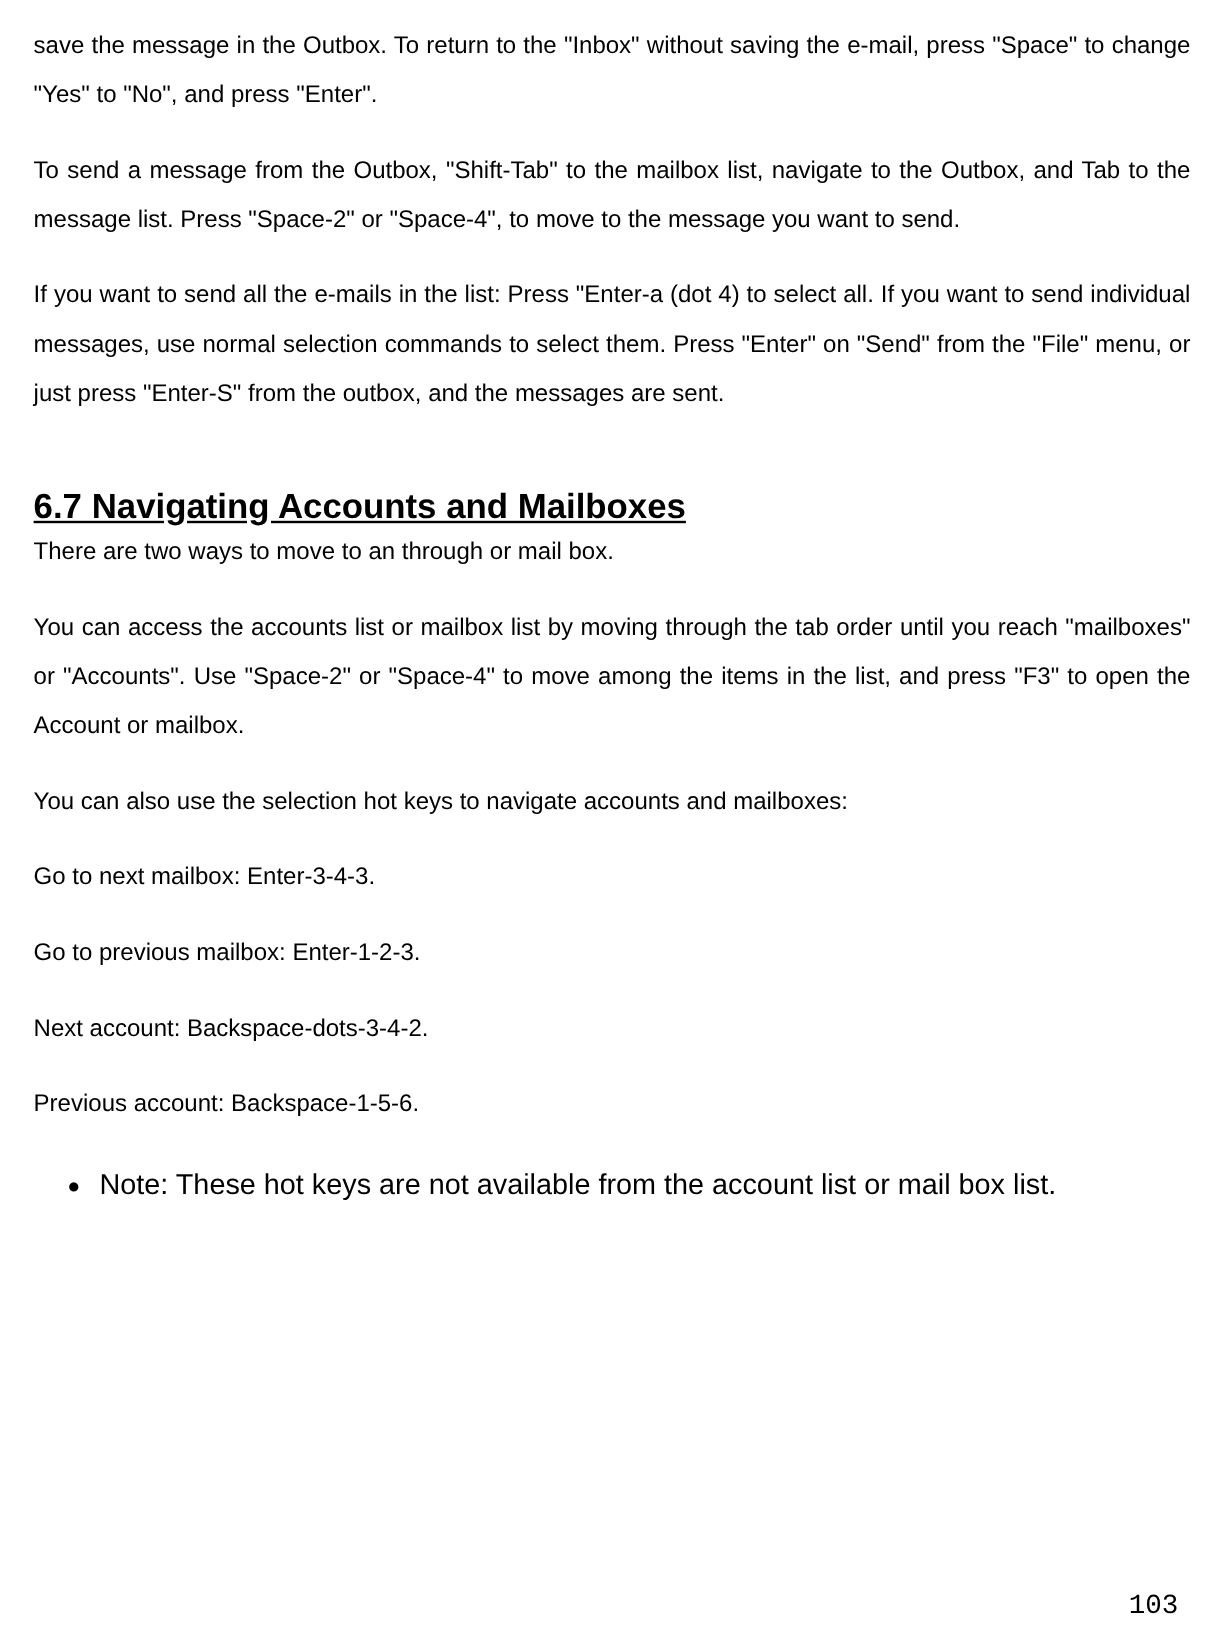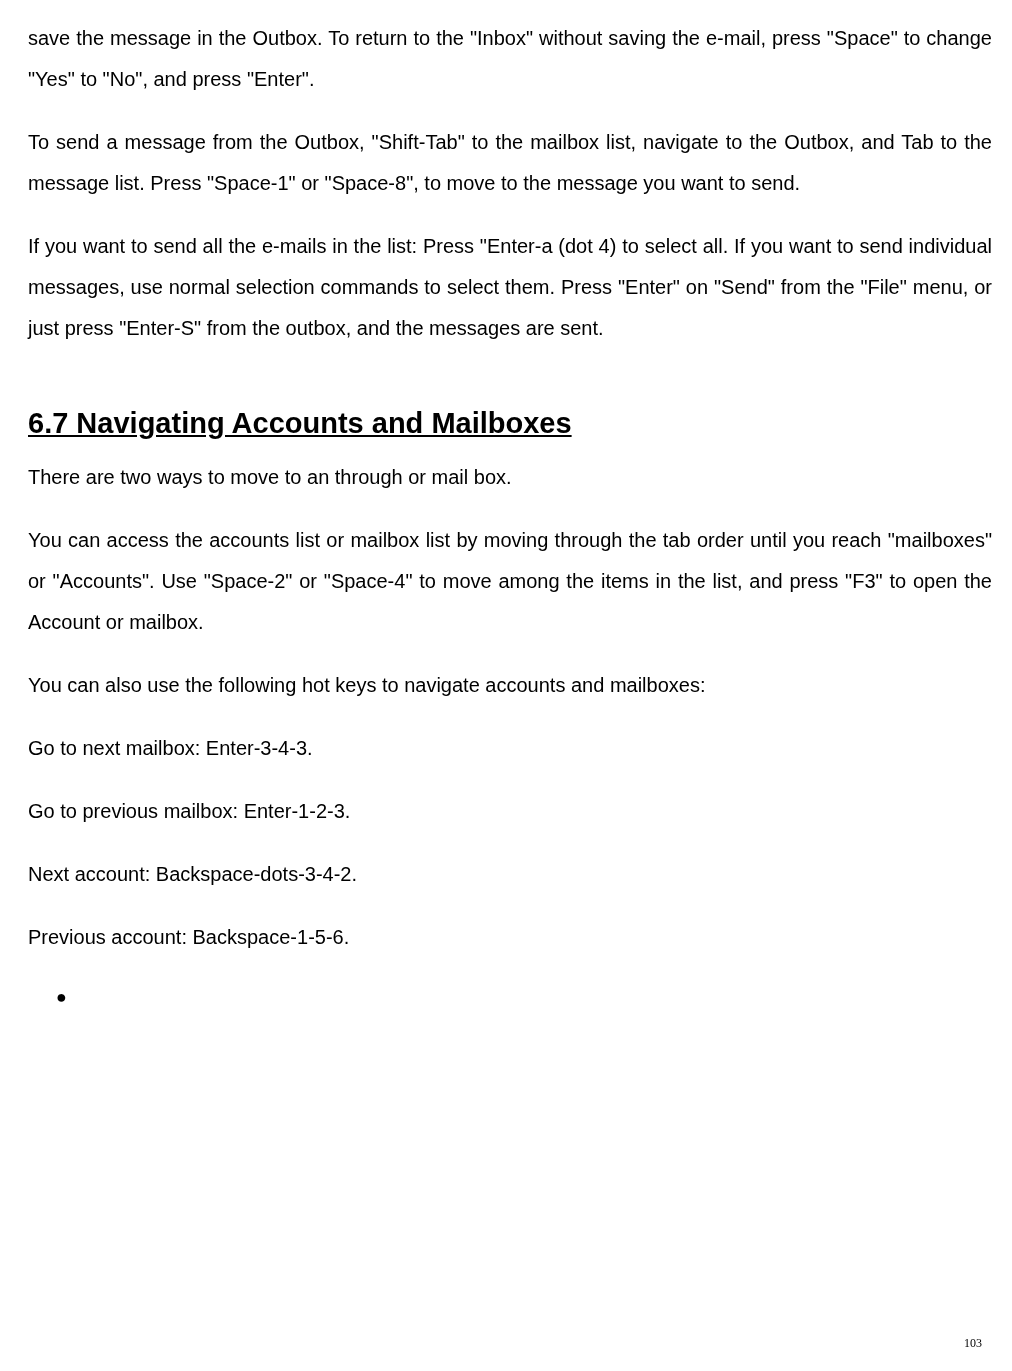--- a/index.html
+++ b/index.html
@@ -20,66 +20,67 @@
       font-size: 20px;
       line-height: 2.05;
       text-align: justify;
       margin-bottom: 22px;
     }
     .heading {
       font-size: 29px;
       font-weight: bold;
       text-decoration: underline;
       margin-top: 58px;
-      margin-bottom: 17px;
+      margin-bottom: 0;
     }
     .bullet-row {
       display: flex;
       align-items: baseline;
       margin-left: 28px;
       margin-top: 8px;
       font-size: 24px;
       line-height: 2.05;
     }
     .bullet-icon {
       font-size: 18px;
       margin-right: 16px;
       position: relative;
       top: -1px;
     }
     .page-num {
       position: absolute;
       bottom: 20px;
       right: 30px;
-      font-family: Liberation Serif, serif;
-      font-size: 12px;
+      font-family: Liberation Mono, monospace;
+      font-size: 23px;
     }
   </style>
 </head>
 <body>
 
 <p class="para">save the message in the Outbox. To return to the "Inbox" without saving the e-mail, press "Space" to change "Yes" to "No", and press "Enter".</p>
 
-<p class="para">To send a message from the Outbox, "Shift-Tab" to the mailbox list, navigate to the Outbox, and Tab to the message list.  Press "Space-1" or "Space-8", to move to the message you want to send.</p>
+<p class="para">To send a message from the Outbox, "Shift-Tab" to the mailbox list, navigate to the Outbox, and Tab to the message list.  Press "Space-2" or "Space-4", to move to the message you want to send.</p>
 
 <p class="para">If you want to send all the e-mails in the list: Press "Enter-a (dot 4) to select all. If you want to send individual messages, use normal selection commands to select them. Press "Enter" on "Send" from the "File" menu, or just press "Enter-S" from the outbox, and the messages are sent.</p>
 
 <h2 class="heading">6.7 Navigating Accounts and Mailboxes</h2>
 
 <p class="para" style="margin-bottom:22px;">There are two ways to move to an through or mail box.</p>
 
 <p class="para">You can access the accounts list or mailbox list by moving through the tab order until you reach "mailboxes" or "Accounts". Use "Space-2" or "Space-4" to move among the items in the list, and press "F3" to open the Account or mailbox.</p>
 
-<p class="para">You can also use the following hot keys to navigate accounts and mailboxes:</p>
+<p class="para">You can also use the selection hot keys to navigate accounts and mailboxes:</p>
 
 <p class="para">Go to next mailbox: Enter-3-4-3.</p>
 
 <p class="para">Go to previous mailbox: Enter-1-2-3.</p>
 
 <p class="para">Next account: Backspace-dots-3-4-2.</p>
 
 <p class="para">Previous account: Backspace-1-5-6.</p>
 
 <div class="bullet-row">
   <span class="bullet-icon">●</span>
+  <span>Note: These hot keys are not available from the account list or mail box list.</span>
 </div>
 
 <div class="page-num">103</div>
 
 </body></html>

